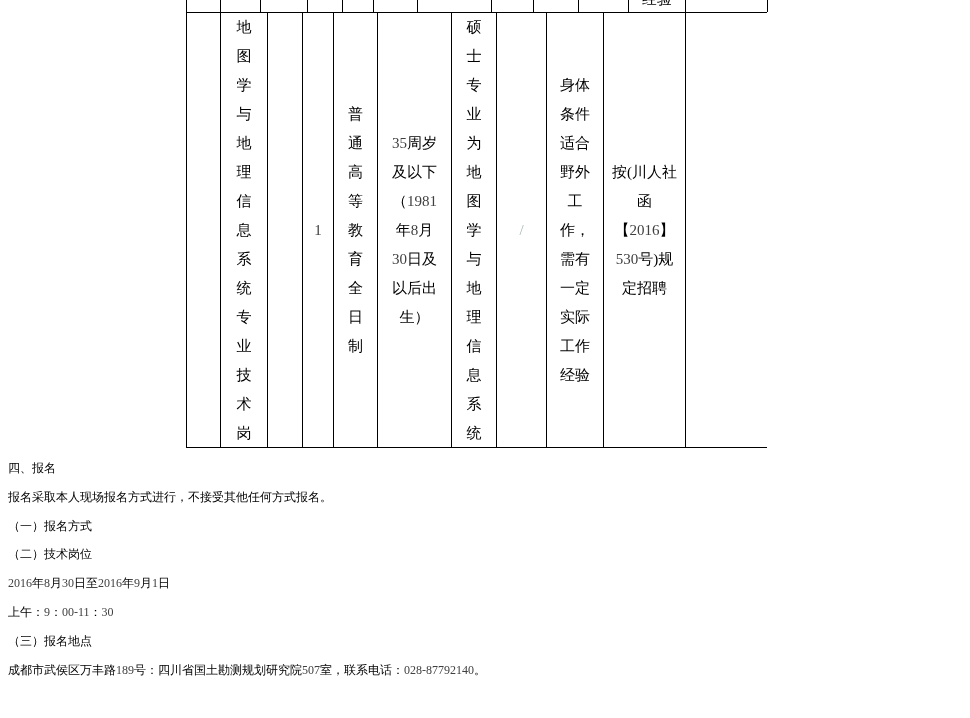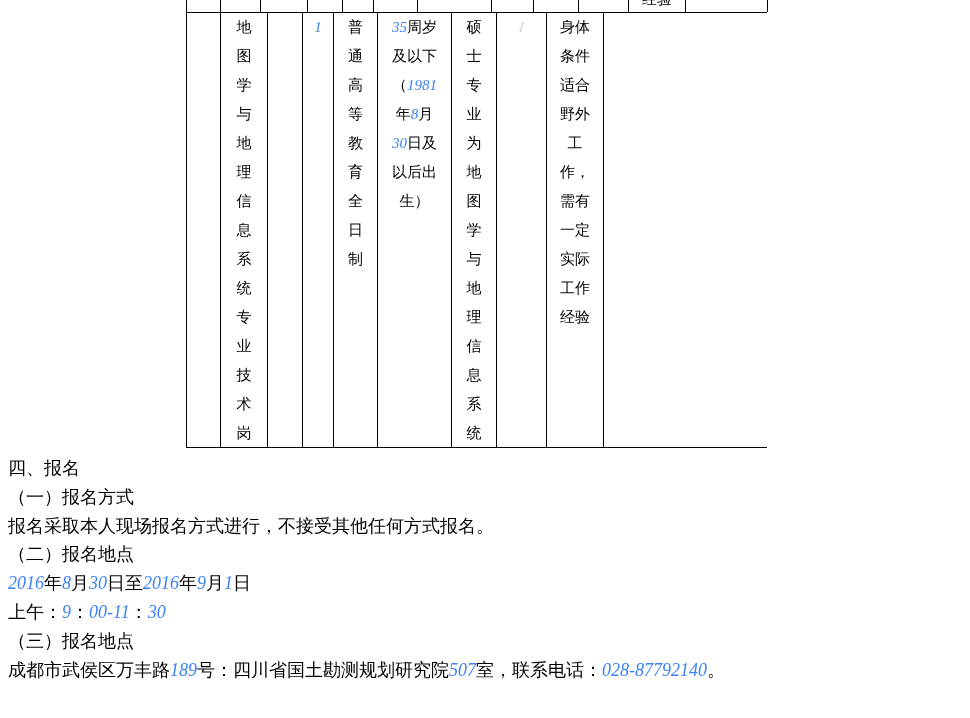--- a/index.html
+++ b/index.html
@@ -10,40 +10,40 @@
   .jobtable{
     position:absolute;left:186px;top:0;width:581px;height:448px;
     display:flex;flex-direction:column;box-sizing:border-box;
     border-left:1px solid #000;border-bottom:1px solid #000;
   }
   .trow{display:flex;width:100%;box-sizing:border-box;}
   .trow-partial{height:13px;border-bottom:1px solid #000;flex:none;}
   .trow-main{flex:1;}
   .cell{
     flex:none;box-sizing:border-box;border-right:1px solid #000;
-    display:flex;align-items:flex-start;justify-content:center;
+    display:flex;align-items:center;justify-content:center;
     font-size:15px;line-height:29px;text-align:center;
     overflow:hidden;position:relative;
   }
   .w1{width:34px}.w2{width:40px}.w3{width:47px}.w4{width:35px}
   .w5{width:31px}.w6{width:44px}.w7{width:74px}.w8{width:42px}
   .w9{width:45px}.w10{width:50px}.w11{width:57px}.w12{width:82px}
 
   
   .vchar{width:1.2em;word-break:break-all;line-height:29px;}
   
   .vlines{white-space:pre-line;line-height:29px;}
   
   .clipfrag{position:absolute;top:-8px;left:0;width:100%;text-align:center;
             font-size:15px;line-height:15px;}
   .slash{color:#a9b4b4;}
-  .num{color:#3b82f6;font-style:italic;}
+  .num{color:#404040;}
 
   
-  .textblock{position:absolute;left:8px;top:454px;font-size:18px;
+  .textblock{position:absolute;left:8px;top:454px;font-size:12px;
              line-height:28.8px;white-space:nowrap;}
   .pline{height:28.8px;}
 </style>
 </head>
 <body>
 
 <div class="stage">
 
   <div class="jobtable">
 
@@ -102,27 +102,30 @@
 野外
 工
 作，
 需有
 一定
 实际
 工作
 经验</div>
       </div>
 
+      <div class="cell w12">
+        <div class="vlines">按(川人社<br>函<br>【<span class="num">2016</span>】<br><span class="num">530</span>号)规<br>定招聘</div>
+      </div>
     </div>
   </div>
 
   <div class="textblock">
     <div class="pline">四、报名</div>
+    <div class="pline">报名采取本人现场报名方式进行，不接受其他任何方式报名。</div>
     <div class="pline">（一）报名方式</div>
-    <div class="pline">报名采取本人现场报名方式进行，不接受其他任何方式报名。</div>
-    <div class="pline">（二）报名地点</div>
+    <div class="pline">（二）技术岗位</div>
     <div class="pline"><span class="num">2016</span>年<span class="num">8</span>月<span class="num">30</span>日至<span class="num">2016</span>年<span class="num">9</span>月<span class="num">1</span>日</div>
     <div class="pline">上午：<span class="num">9</span>：<span class="num">00-11</span>：<span class="num">30</span></div>
     <div class="pline">（三）报名地点</div>
     <div class="pline">成都市武侯区万丰路<span class="num">189</span>号：四川省国土勘测规划研究院<span class="num">507</span>室，联系电话：<span class="num">028-87792140</span>。</div>
   </div>
 
 </div>
 
 </body></html>

